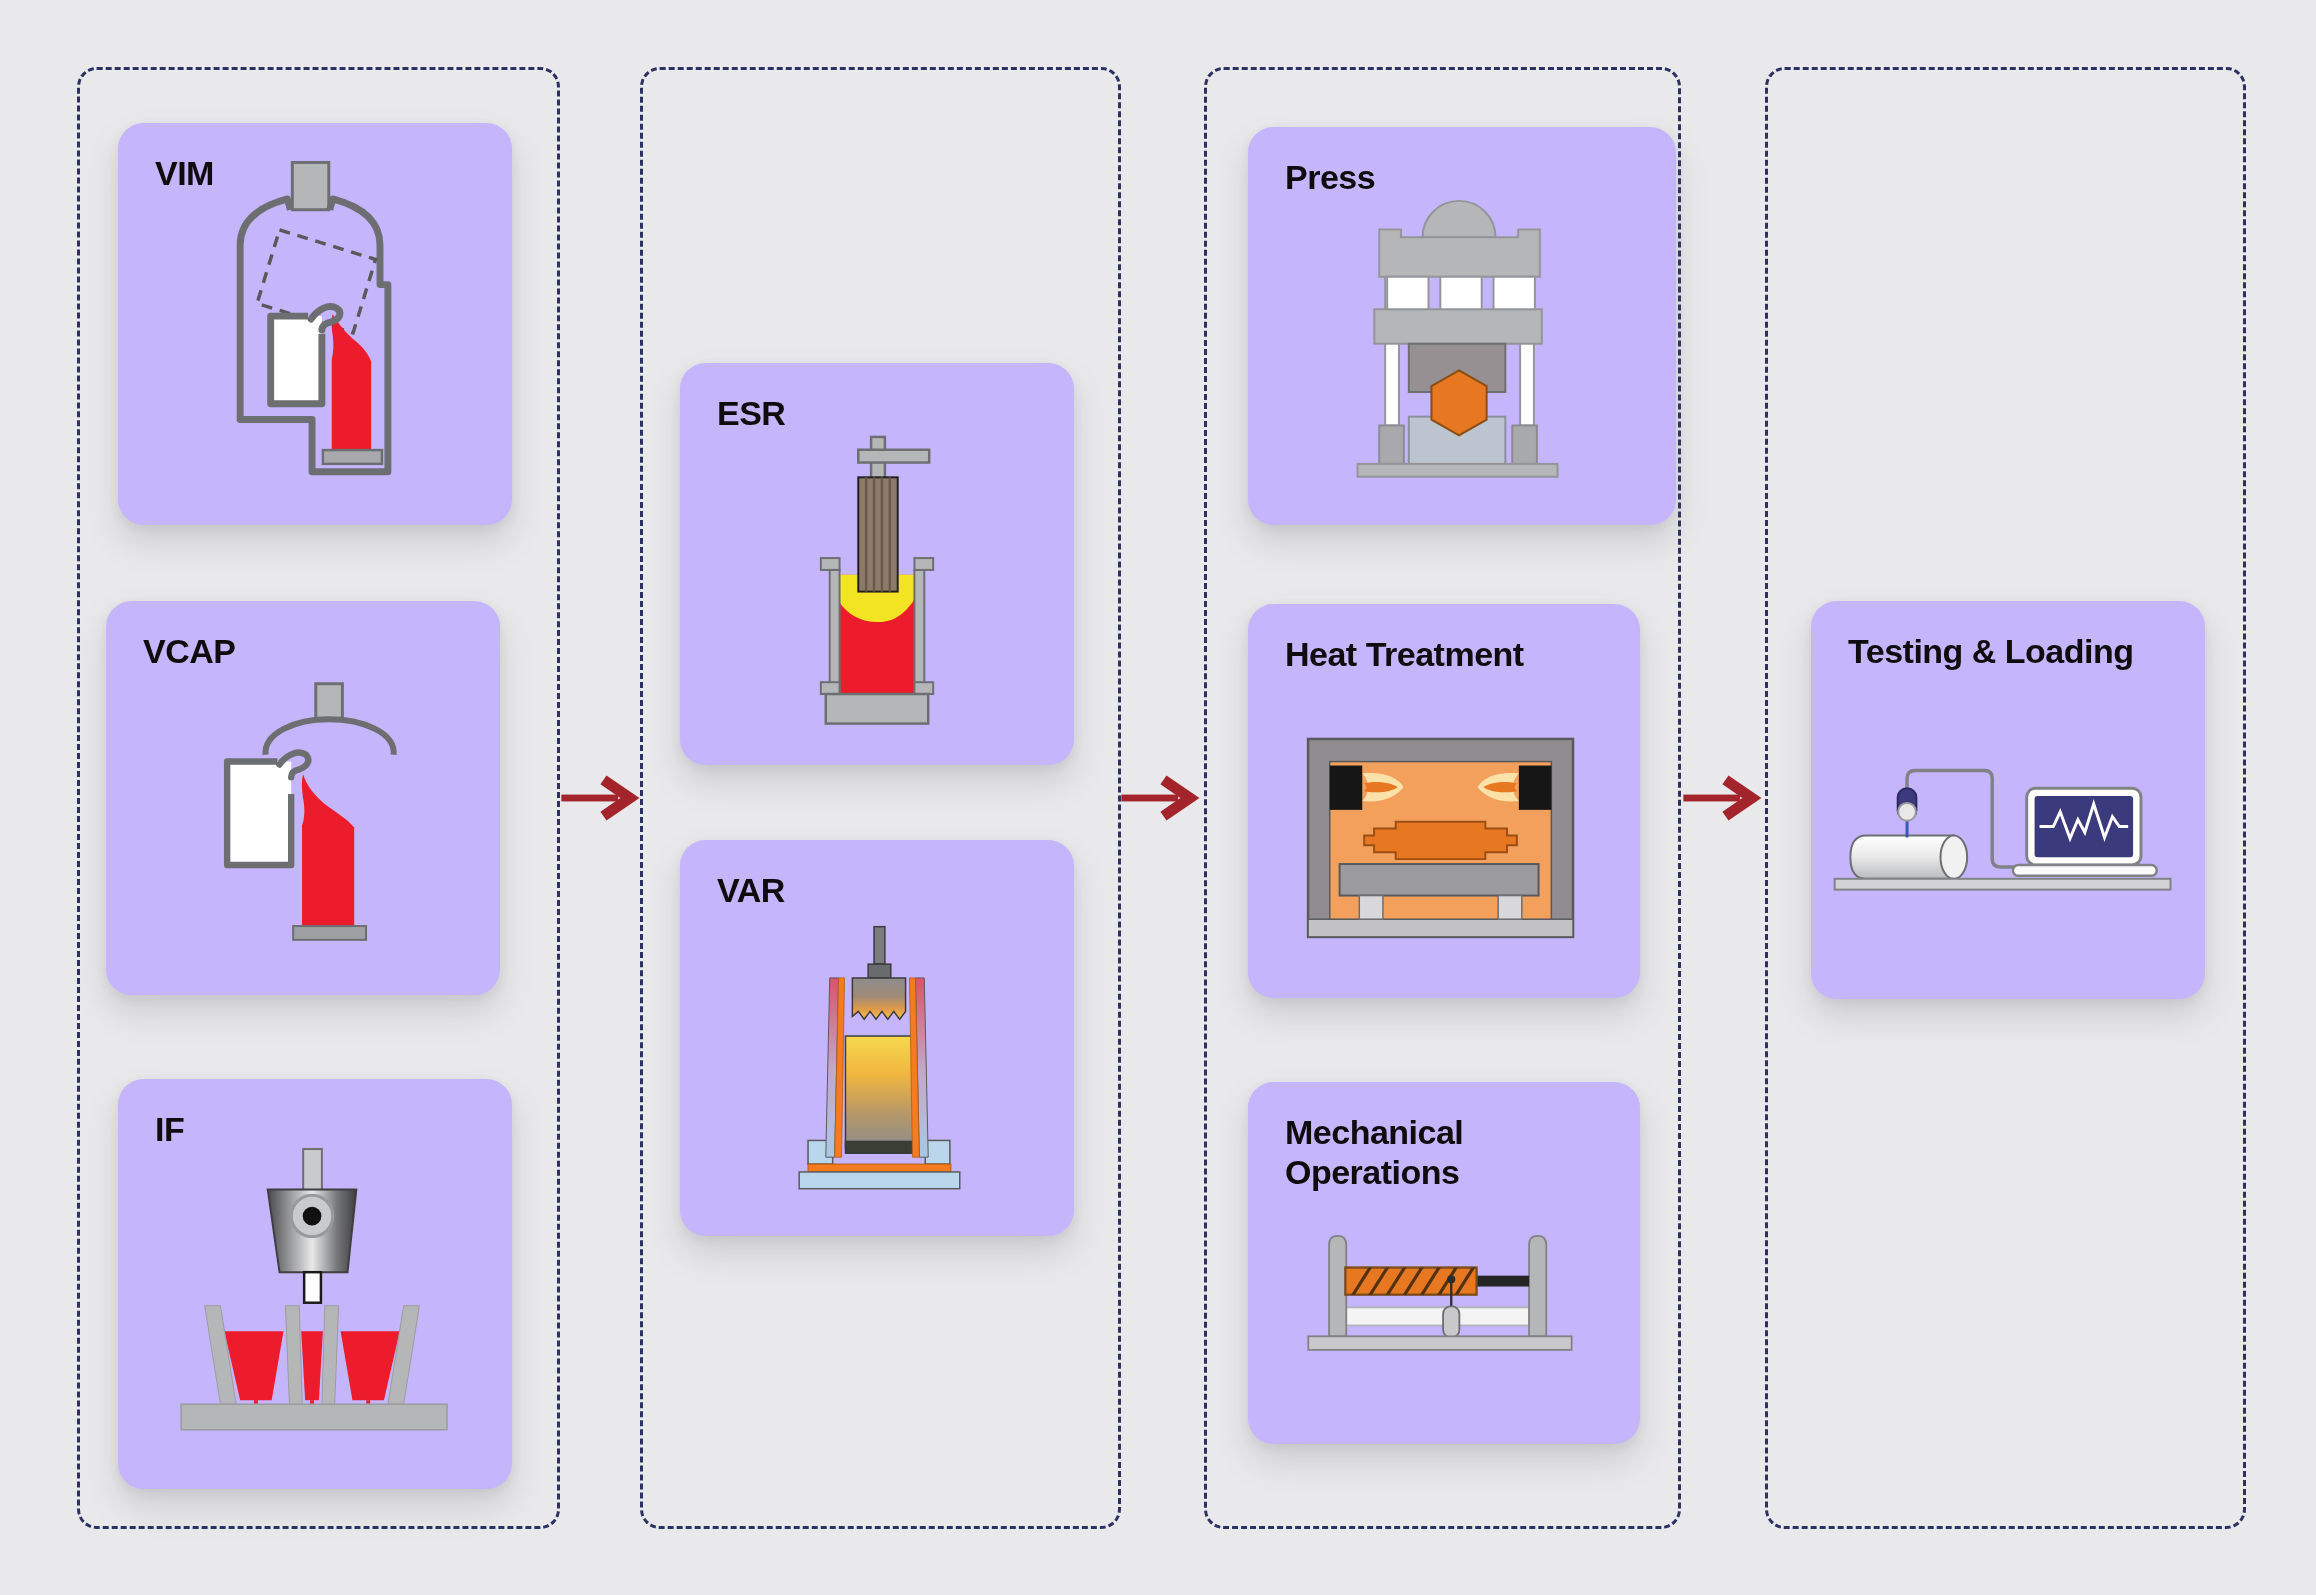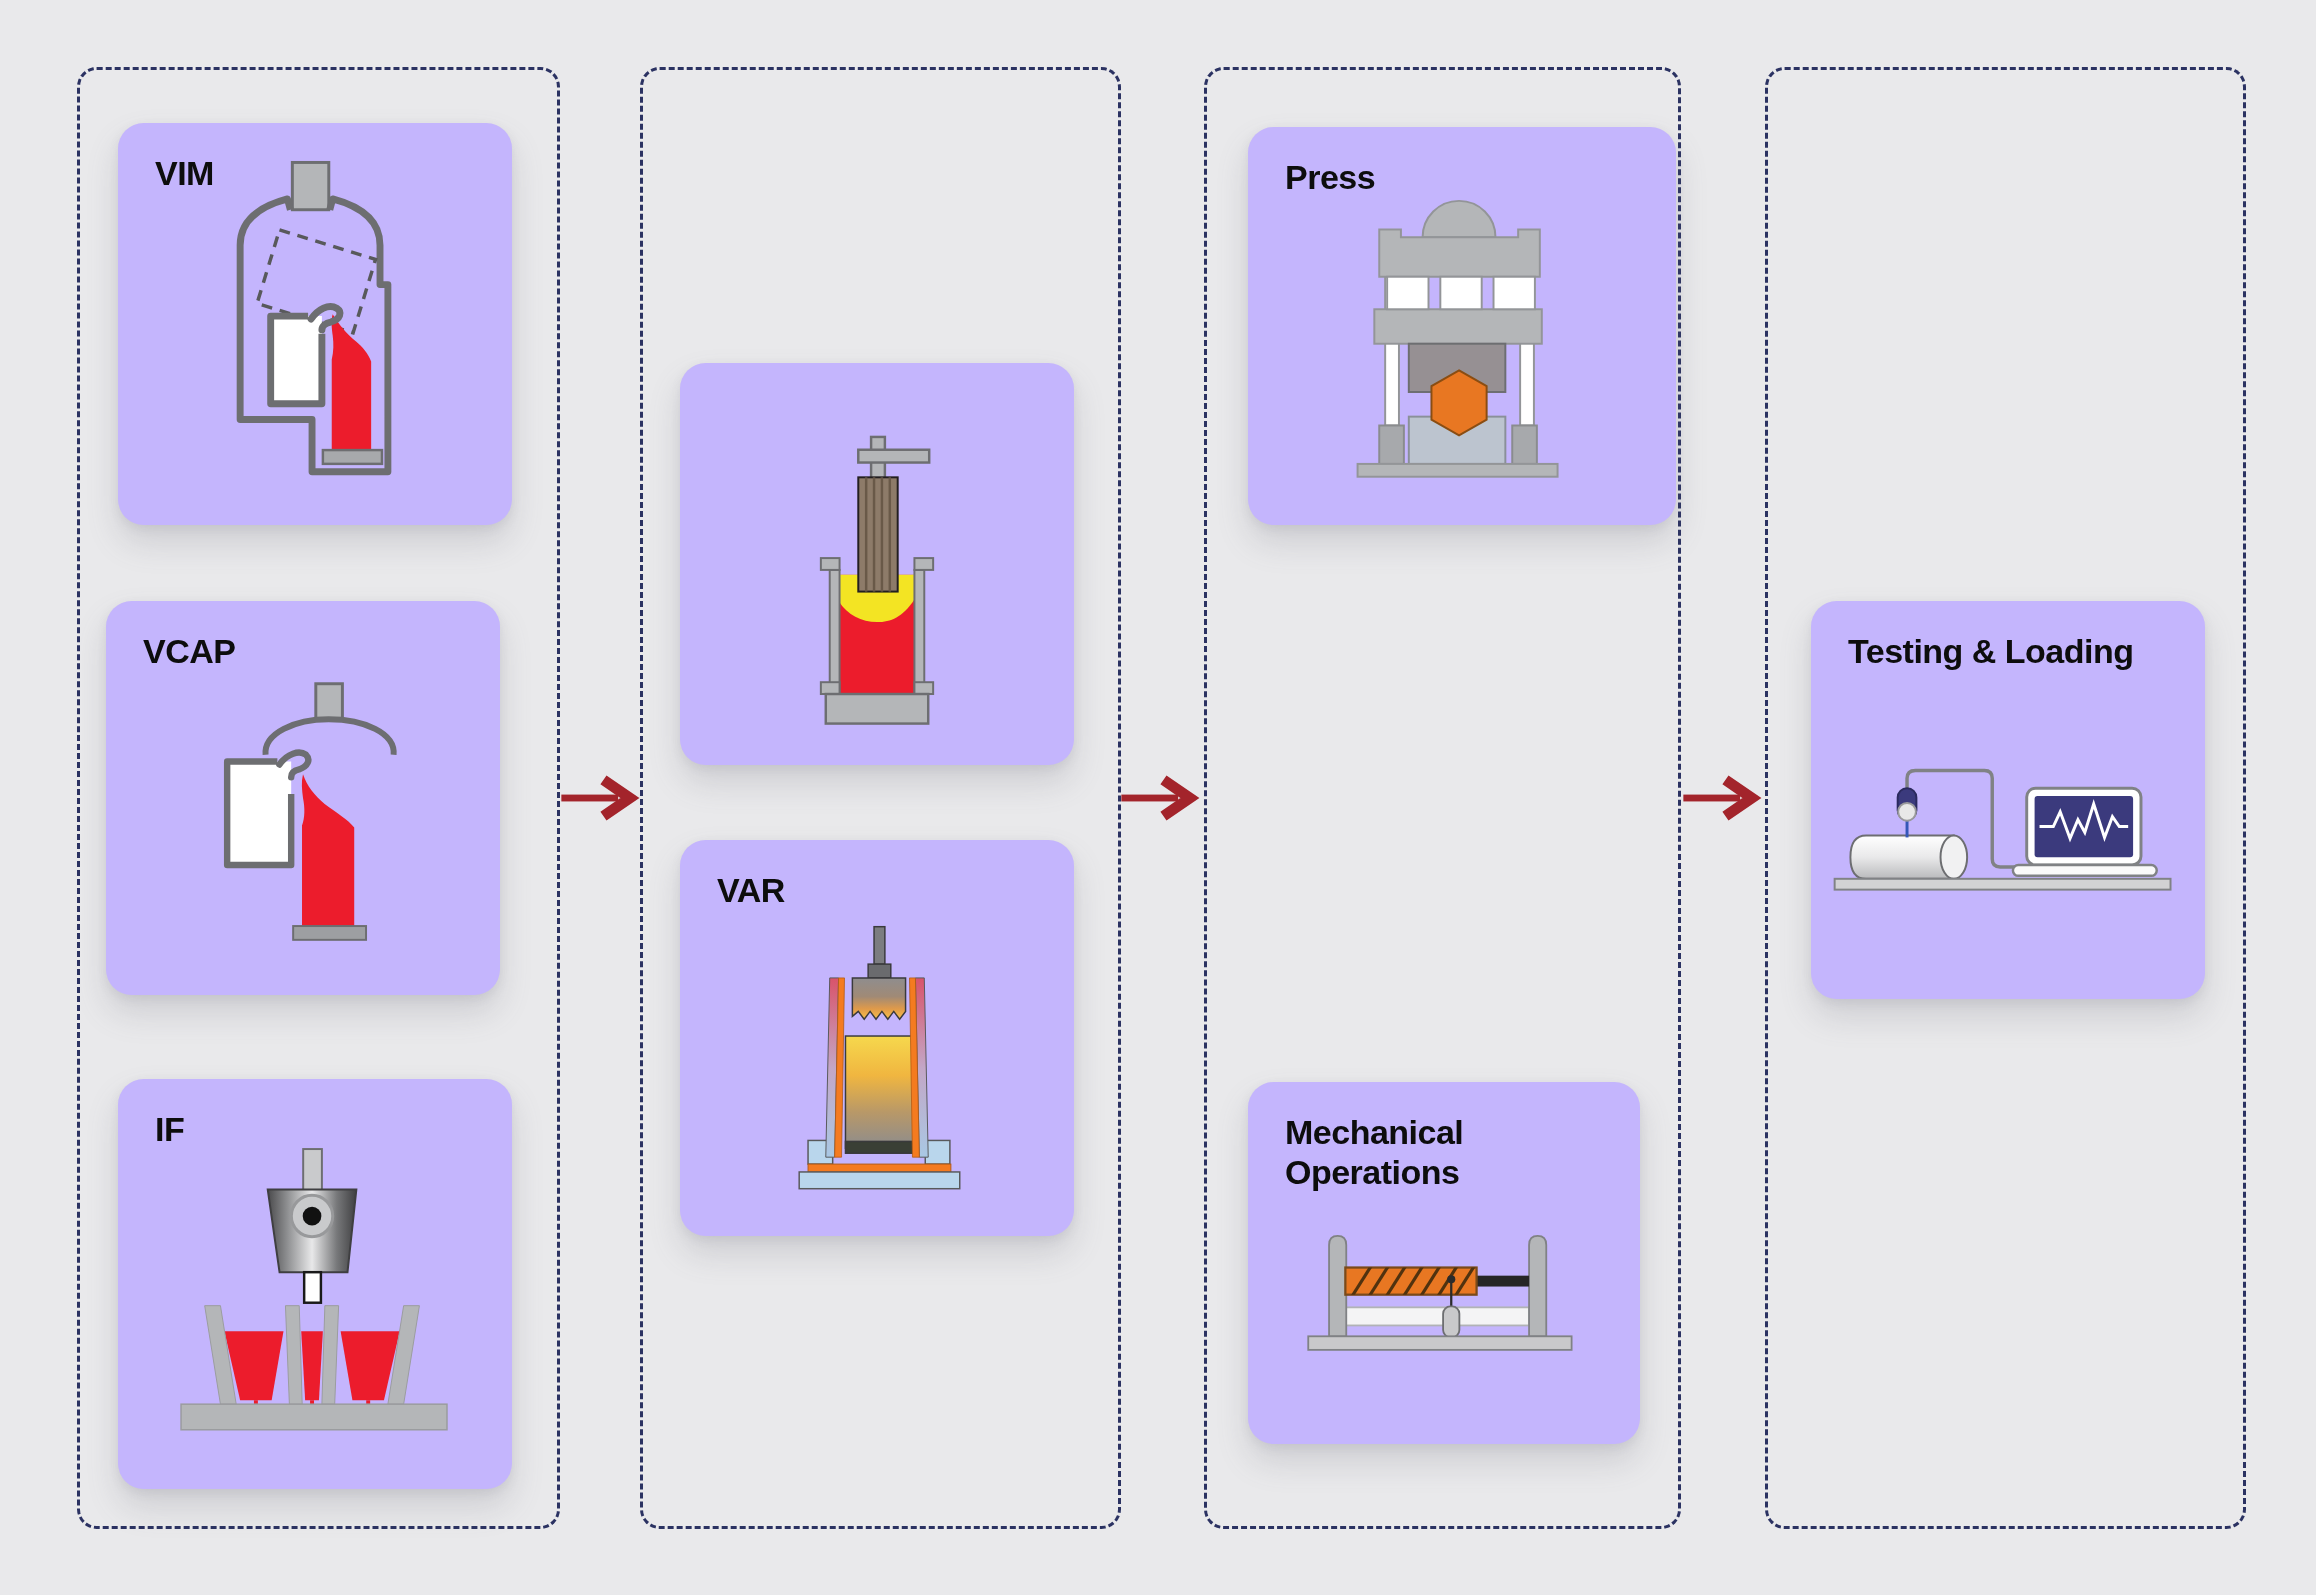--- a/index.html
+++ b/index.html
@@ -118,20 +118,21 @@
       <line x1="205" y1="116" x2="205" y2="232" stroke="#695948" stroke-width="2.5"></line>
       <line x1="213" y1="116" x2="213" y2="232" stroke="#695948" stroke-width="2.5"></line>
       <rect x="152" y="210" width="10" height="126" fill="#b4b6b8" stroke="#6d6e71" stroke-width="2"></rect>
       <rect x="143" y="198" width="19" height="12" fill="#b4b6b8" stroke="#6d6e71" stroke-width="2"></rect>
       <rect x="143" y="324" width="19" height="12" fill="#b4b6b8" stroke="#6d6e71" stroke-width="2"></rect>
       <rect x="238" y="210" width="10" height="126" fill="#b4b6b8" stroke="#6d6e71" stroke-width="2"></rect>
       <rect x="238" y="198" width="19" height="12" fill="#b4b6b8" stroke="#6d6e71" stroke-width="2"></rect>
       <rect x="238" y="324" width="19" height="12" fill="#b4b6b8" stroke="#6d6e71" stroke-width="2"></rect>
       <rect x="148" y="336" width="104" height="30" fill="#b4b6b8" stroke="#6d6e71" stroke-width="2.5"></rect>
     </svg>
+    <h2>ESR</h2>
   </div>
 
   <div class="card" style="left:680px;top:840px;width:394px;height:396px;">
     <svg class="art" viewBox="0 0 400 402">
       <defs>
         <linearGradient id="varWall" x1="0" y1="0" x2="0" y2="1">
           <stop offset="0" stop-color="#d9536a"></stop>
             <stop offset="0.5" stop-color="#c3a6c6"></stop>
           <stop offset="1" stop-color="#a9c8e4"></stop>
         </linearGradient>
@@ -178,20 +179,38 @@
       <rect x="93" y="342" width="203" height="13" fill="#b4b6b8" stroke="#939598" stroke-width="2"></rect>
       <path d="M159,112 A37,37 0 0 1 233,112 Z" fill="#b4b6b8" stroke="#939598" stroke-width="2"></path>
       <path d="M115,152 L115,104 L137,104 L137,112 L256,112 L256,104 L278,104 L278,152 Z" fill="#b4b6b8" stroke="#939598" stroke-width="2"></path>
       <rect x="123" y="152" width="42" height="33" fill="#ffffff" stroke="#939598" stroke-width="2"></rect>
       <rect x="177" y="152" width="42" height="33" fill="#ffffff" stroke="#939598" stroke-width="2"></rect>
       <rect x="231" y="152" width="42" height="33" fill="#ffffff" stroke="#939598" stroke-width="2"></rect>
     </svg>
     <h2>Press</h2>
   </div>
 
+  <div class="card" style="left:1248px;top:604px;width:392px;height:394px;">
+    <svg class="art" viewBox="0 0 398 400">
+      <rect x="61" y="137" width="269" height="201" fill="#908d90" stroke="#58595b" stroke-width="2.5"></rect>
+      <rect x="61" y="320" width="269" height="18" fill="#c2c2c4" stroke="#58595b" stroke-width="1.5"></rect>
+      <rect x="83" y="160" width="225" height="160" fill="#f3a05c" stroke="#58595b" stroke-width="1.5"></rect>
+      <rect x="83" y="164" width="33" height="45" fill="#161617"></rect>
+      <rect x="275" y="164" width="33" height="45" fill="#161617"></rect>
+      <path d="M116,172 C138,170 152,176 158,186 C150,196 136,202 116,200 C124,192 124,180 116,172 Z" fill="#fce1a8"></path>
+      <path d="M118,182 C134,179 146,182 152,186 C146,190 134,193 118,190 C121,187 121,185 118,182 Z" fill="#e87722"></path>
+      <path d="M275,172 C253,170 239,176 233,186 C241,196 255,202 275,200 C267,192 267,180 275,172 Z" fill="#fce1a8"></path>
+      <path d="M273,182 C257,179 245,182 239,186 C245,190 257,193 273,190 C270,187 270,185 273,182 Z" fill="#e87722"></path>
+      <path d="M118,235 L128,235 L128,228 L150,228 L150,221 L241,221 L241,228 L263,228 L263,235 L273,235 L273,245 L263,245 L263,252 L241,252 L241,259 L150,259 L150,252 L128,252 L128,245 L118,245 Z" fill="#e87722" stroke="#9c4f12" stroke-width="2"></path>
+      <rect x="93" y="264" width="202" height="32" fill="#9b9b9e" stroke="#58595b" stroke-width="2"></rect>
+      <rect x="113" y="296" width="24" height="24" fill="#d8d8da" stroke="#6d6e71" stroke-width="1.5"></rect>
+      <rect x="254" y="296" width="24" height="24" fill="#d8d8da" stroke="#6d6e71" stroke-width="1.5"></rect>
+    </svg>
+    <h2>Heat Treatment</h2>
+  </div>
 
   <div class="card" style="left:1248px;top:1082px;width:392px;height:362px;">
     <svg class="art" viewBox="0 0 398 400">
       <defs>
         <clipPath id="barClip">
             <rect x="90" y="205" width="145" height="30"></rect>
           </clipPath>
       </defs>
       <rect x="90" y="249" width="203" height="20" fill="#f4f4f5" stroke="#b1b3b6" stroke-width="2"></rect>
       <path d="M72,281 L72,180 Q72,170 81.5,170 Q91,170 91,180 L91,281 Z" fill="#b4b6b8" stroke="#808285" stroke-width="2"></path>

